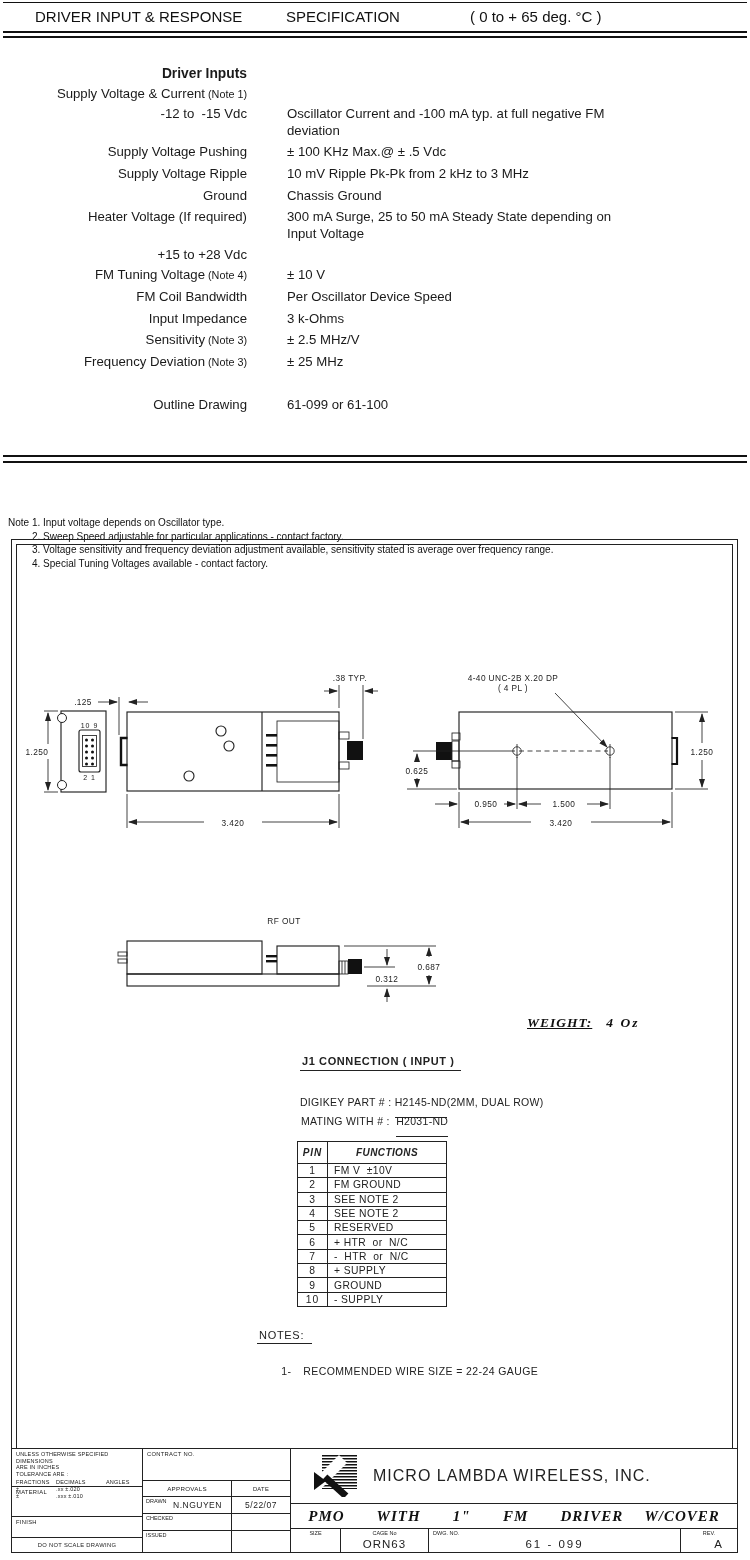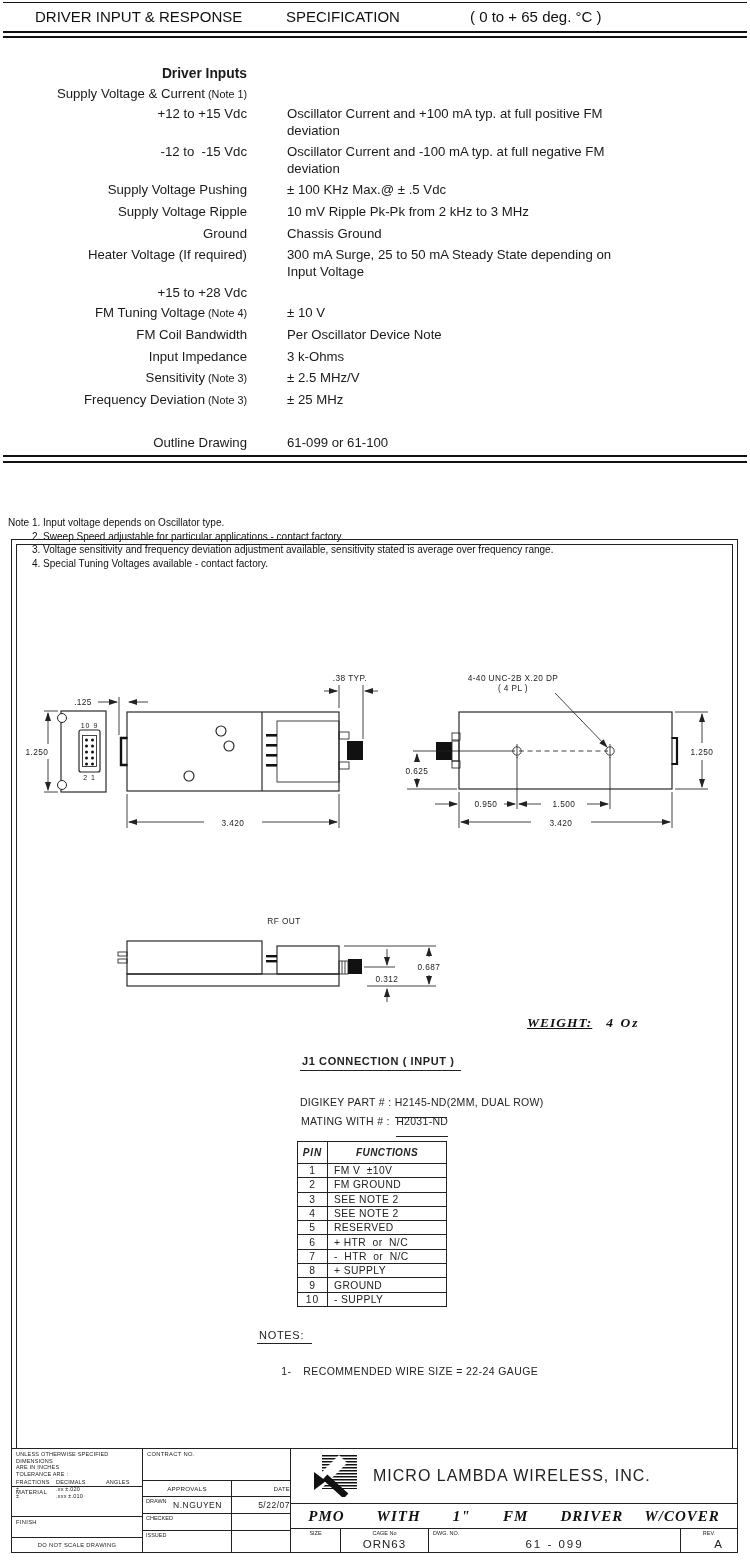--- a/index.html
+++ b/index.html
@@ -76,21 +76,21 @@
   #tb-col3{flex:1;display:flex;flex-direction:column;}
   .c1-row{border-bottom:1px solid #222;padding:2px 0 0 4px;box-sizing:border-box;}
   #tol-cell{height:38px;} #mat-cell{height:30px;} #fin-cell{height:22px;}
   #dnsd-cell{height:14px;border-bottom:none;display:flex;align-items:center;justify-content:center;padding:0;}
   .tol-grid{display:flex;margin-top:2px;}
   .tol-grid .tg{margin-right:10px;}
   #contract-cell{height:32px;border-bottom:1px solid #222;padding:2px 0 0 4px;box-sizing:border-box;}
   .c2-row{display:flex;border-bottom:1px solid #222;box-sizing:border-box;}
   #appr-hdr{height:16px;} .c2-row.data{height:17px;} #issued-row{flex:1;border-bottom:none;}
   .c2-left{flex:1;position:relative;display:flex;align-items:center;}
-  .c2-date{width:58px;flex:none;border-left:1px solid #222;display:flex;align-items:center;justify-content:flex-end;}
+  .c2-date{width:58px;flex:none;border-left:1px solid #222;display:flex;align-items:center;justify-content:center;}
   #appr-hdr .c2-left{justify-content:center;}
   .c2-minilab{position:absolute;top:1px;left:3px;font-size:5.5px;color:#222;}
   .c2-val{margin-left:30px;font-size:8.5px;letter-spacing:0.5px;color:#222;}
   .c2-dateval{font-size:8.5px;letter-spacing:0.5px;color:#222;}
   #logo-row{height:55px;border-bottom:1.6px solid #222;display:flex;align-items:center;box-sizing:border-box;}
   #logo{margin-left:22px;flex:none;}
   #company{margin-left:16px;font-size:16px;letter-spacing:1px;color:#222;white-space:pre;}
   #title-row{height:25px;border-bottom:1px solid #222;display:flex;align-items:center;justify-content:center;
              box-sizing:border-box;}
   #dwg-title{font-family:"Liberation Serif",serif;font-weight:bold;font-style:italic;font-size:15px;
@@ -127,24 +127,20 @@
   <div id="spec-rows">
       <div class="spec-row">
         <div class="label section-title">Driver Inputs</div>
         <div class="value"></div>
       </div>
       <div class="spec-row">
         <div class="label">Supply Voltage &amp; Current<span class="note"> (Note 1)</span></div>
         <div class="value"></div>
       </div>
       <div class="spec-row">
-        <div class="label">+12 to +15 Vdc</div>
-        <div class="value">Oscillator Current and +100 mA typ. at full positive FM deviation</div>
-      </div>
-      <div class="spec-row">
         <div class="label">-12 to  -15 Vdc</div>
         <div class="value">Oscillator Current and -100 mA typ. at full negative FM deviation</div>
       </div>
       <div class="spec-row">
         <div class="label">Supply Voltage Pushing</div>
         <div class="value">± 100 KHz Max.@ ± .5 Vdc</div>
       </div>
       <div class="spec-row">
         <div class="label">Supply Voltage Ripple</div>
         <div class="value">10 mV Ripple Pk-Pk from 2 kHz to 3 MHz</div>
@@ -160,21 +156,21 @@
       <div class="spec-row">
         <div class="label">+15 to +28 Vdc</div>
         <div class="value"></div>
       </div>
       <div class="spec-row">
         <div class="label">FM Tuning Voltage<span class="note"> (Note 4)</span></div>
         <div class="value">± 10 V</div>
       </div>
       <div class="spec-row">
         <div class="label">FM Coil Bandwidth</div>
-        <div class="value">Per Oscillator Device Note</div>
+        <div class="value">Per Oscillator Device Speed</div>
       </div>
       <div class="spec-row">
         <div class="label">Input Impedance</div>
         <div class="value">3 k-Ohms</div>
       </div>
       <div class="spec-row">
         <div class="label">Sensitivity<span class="note"> (Note 3)</span></div>
         <div class="value">± 2.5 MHz/V</div>
       </div>
       <div class="spec-row">

